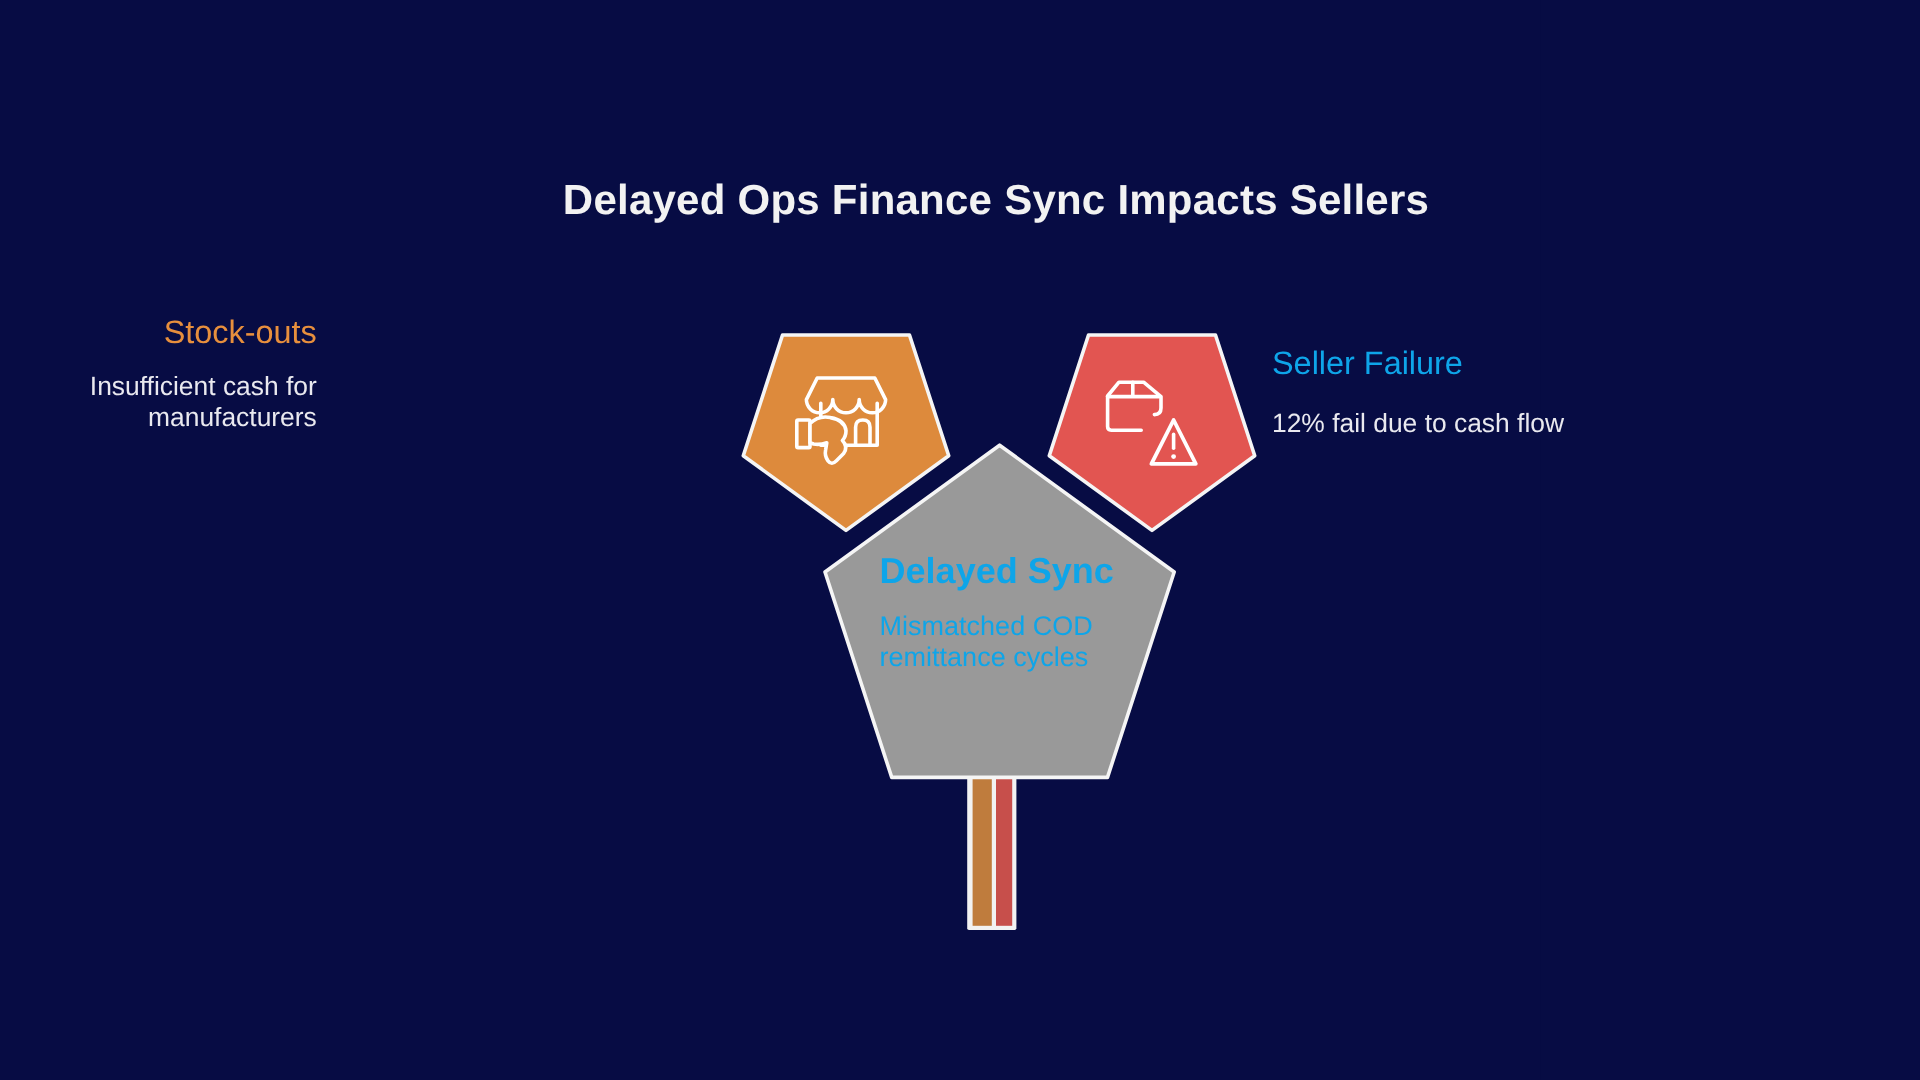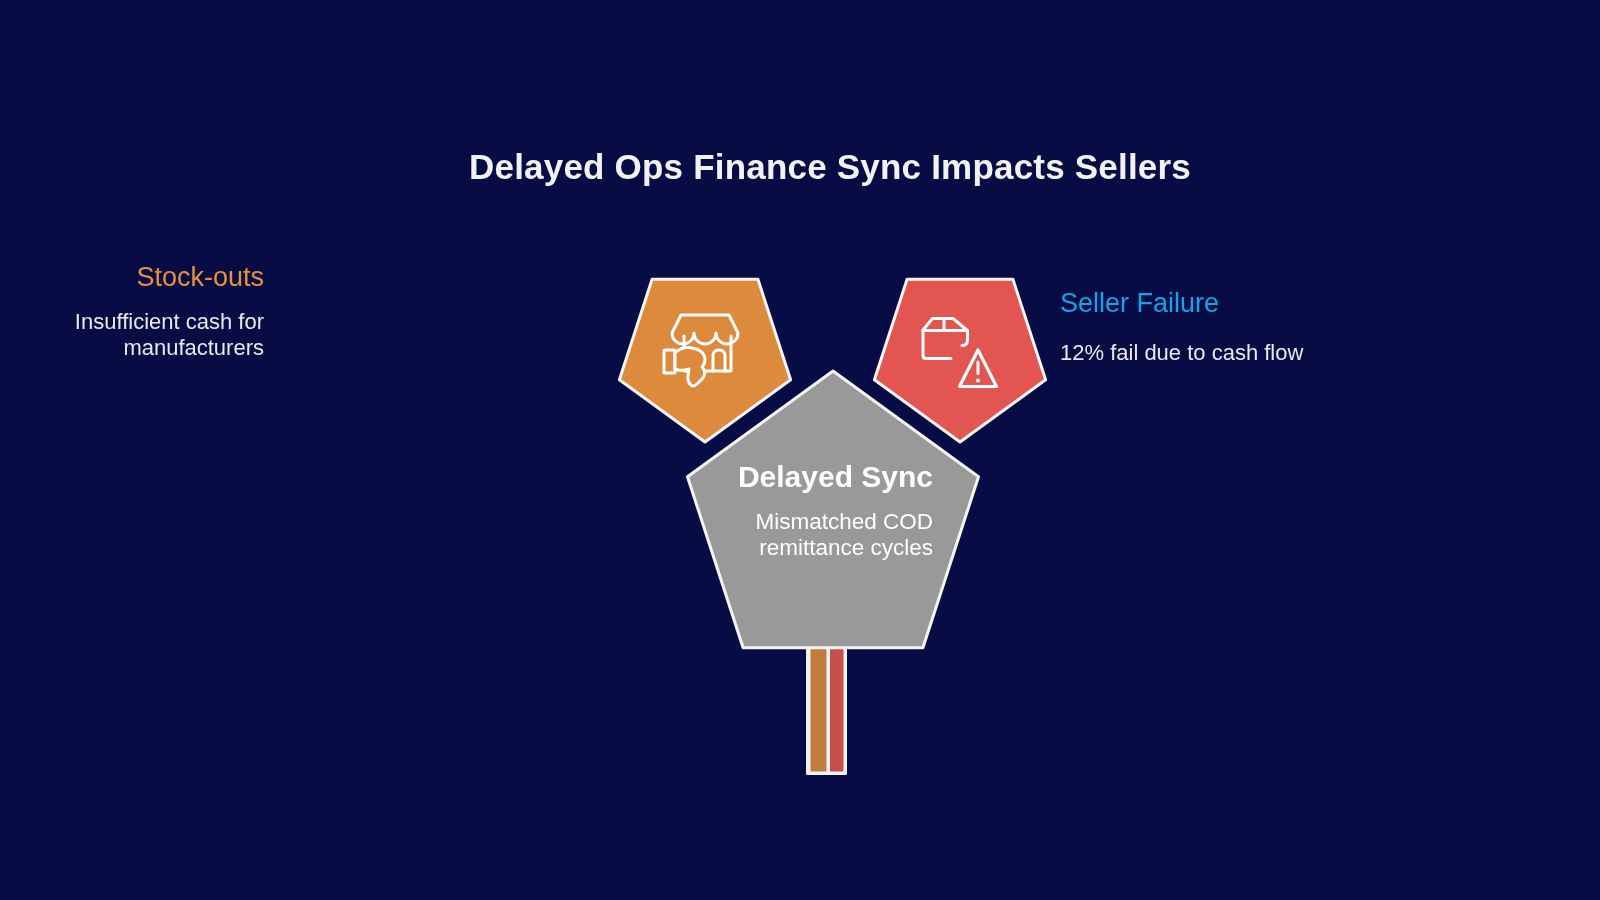--- a/index.html
+++ b/index.html
@@ -31,22 +31,22 @@
   .block-right { left: 1060px; top: 287px; text-align: left; }
   .block-right .desc { white-space: nowrap; }
 
   .orange-text { color: #e78f3d; }
   .red-text    { color: #0ea5e9; }
 
   .center-block {
     position: absolute;
     left: 833px; top: 460px;
     transform: translateX(-50%);
-    text-align: right;
-    color: #ffffff;
+    text-align: left;
+    color: #0ea5e9;
   }
   .center-block .center-title { font-size: 30px; font-weight: bold; line-height: 34px; white-space: nowrap; }
   .center-block .center-desc  { font-size: 22.5px; font-weight: normal; line-height: 26px; width: 200px; margin: 15px auto 0 auto; }
 </style>
 </head>
 <body>
 
 <div class="stage">
 
   <svg width="1600" height="900" viewBox="0 0 1600 900">

